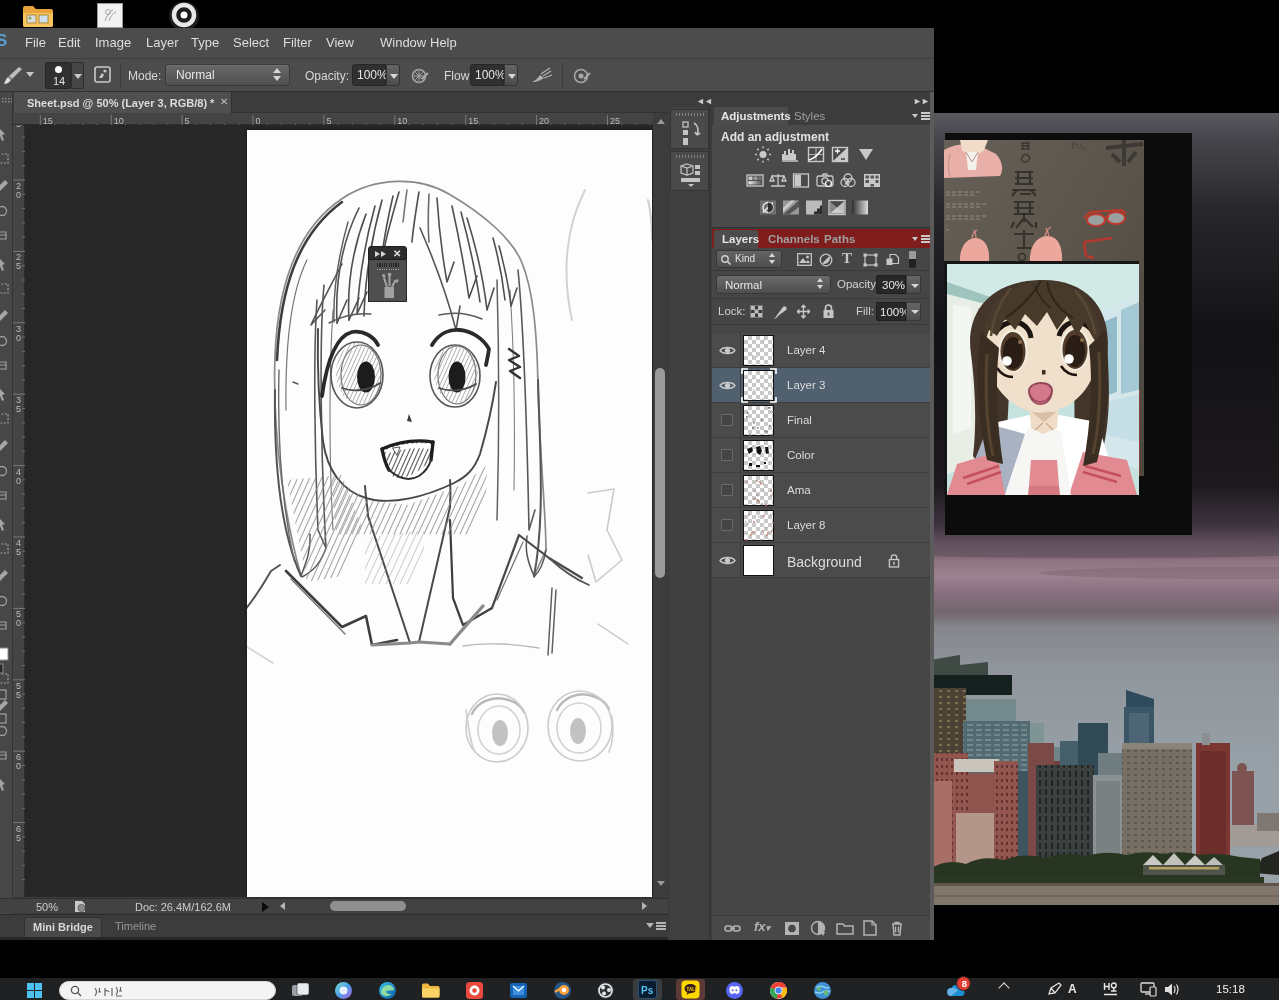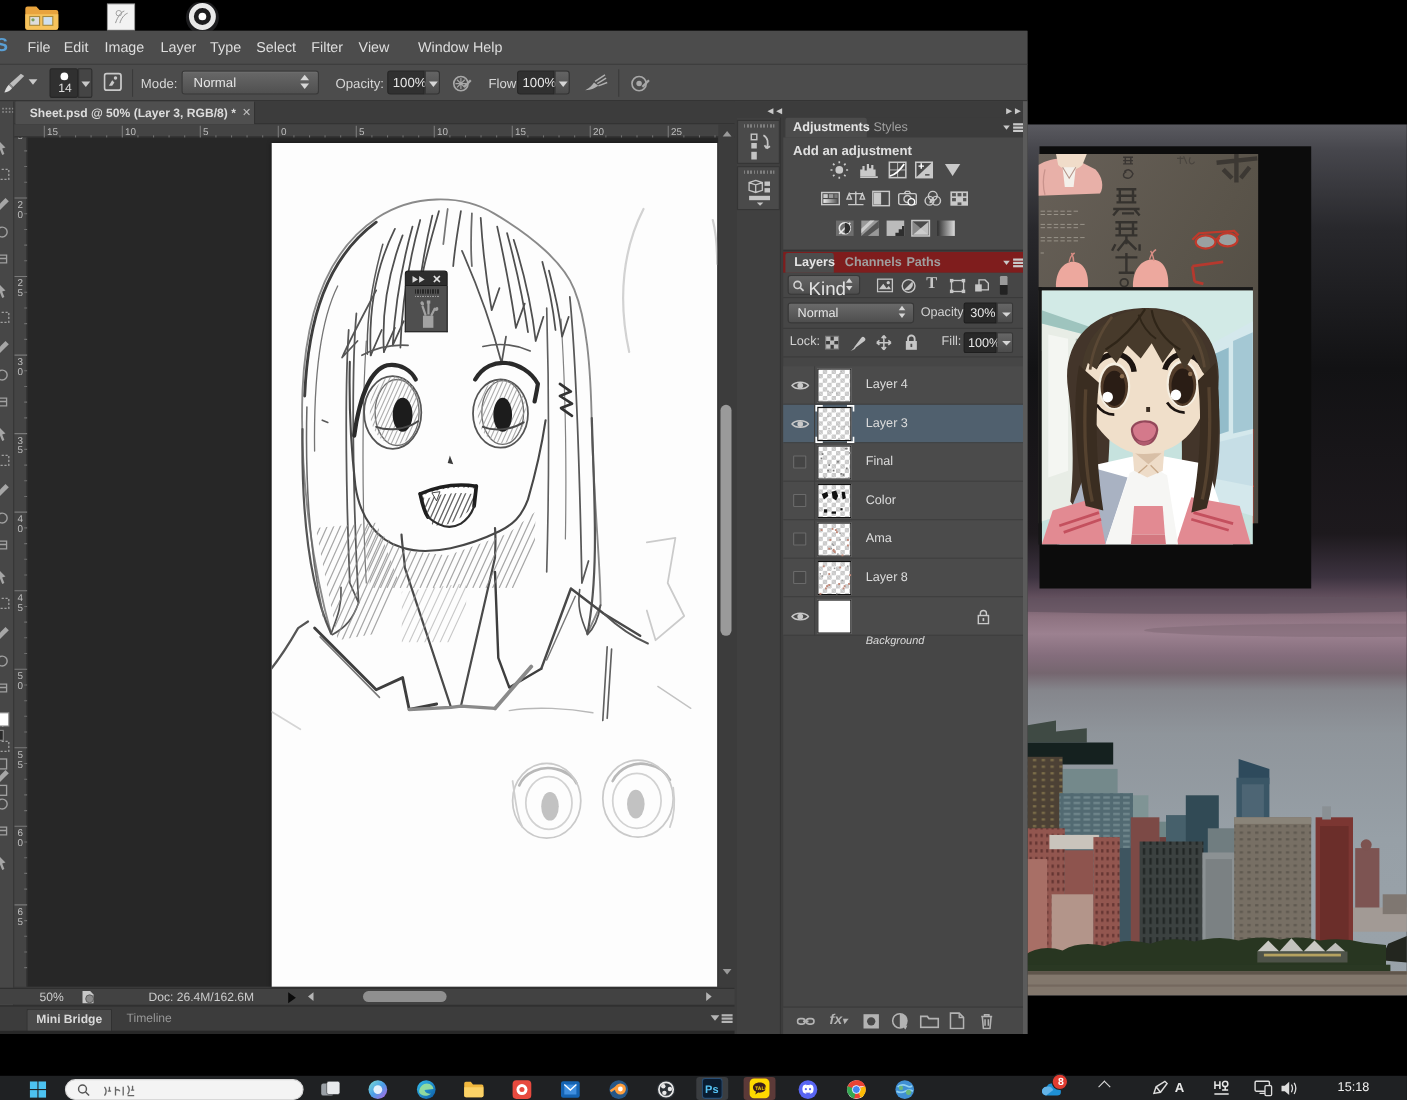--- a/index.html
+++ b/index.html
@@ -1007,21 +1007,21 @@
         <div class="abs" style="left:209px;top:6px;width:11px;height:1.5px;background:#c9c9c9;box-shadow:0 3px 0 #c9c9c9,0 6px 0 #c9c9c9;"></div>
       </div>
       <div class="abs" id="layersbody" style="left:44px;top:156px;width:218px;height:692px;background:#464646;">
 
         <div class="abs" style="left:0;top:0;width:218px;height:23px;border-bottom:1px solid #3a3a3a;">
           <div class="abs" style="left:4px;top:2px;width:66px;height:18px;background:linear-gradient(#646464,#4e4e4e);border:1px solid #383838;border-radius:3px;">
             <svg class="abs" style="left:3px;top:3px" width="12" height="12" viewBox="0 0 12 12">
                 <circle cx="5" cy="5" r="3.2" fill="none" stroke="#d0d0d0" stroke-width="1.4"></circle>
                 <path d="M7.5,7.5 L10.5,10.5" stroke="#d0d0d0" stroke-width="1.6"></path>
               </svg>
-            <div class="abs" style="left:18px;top:2px;color:#e2e2e2;font-size:17px;">Kind</div>
+            <div class="abs" style="left:18px;top:2px;color:#e2e2e2;font-size:10px;">Kind</div>
             <div class="abs" style="right:6px;top:2px;width:0;height:0;border-left:3.5px solid transparent;border-right:3.5px solid transparent;border-bottom:4px solid #d6d6d6;"></div>
             <div class="abs" style="right:6px;top:9px;width:0;height:0;border-left:3.5px solid transparent;border-right:3.5px solid transparent;border-top:4px solid #d6d6d6;"></div>
           </div>
           <svg class="abs" style="left:85px;top:5px" width="15" height="13" viewBox="0 0 15 13">
               <rect x="0.7" y="0.7" width="13.6" height="11.6" fill="none" stroke="#c6c6c6" stroke-width="1.3"></rect>
               <circle cx="10.5" cy="4" r="1.5" fill="#c6c6c6"></circle>
               <path d="M2,10 l4,-5 l3,4 l2,-2 l2,3 z" fill="#c6c6c6"></path>
             </svg>
           <svg class="abs" style="left:107px;top:5px" width="14" height="14" viewBox="0 0 14 14">
               <circle cx="7" cy="7" r="5.8" fill="none" stroke="#c6c6c6" stroke-width="1.3"></circle>
@@ -1223,21 +1223,21 @@
               </div>
               <div class="abs" style="left:75px;top:11px;color:#dcdcdc;font-size:11.5px;">Layer 8</div>
             </div>
             <div class="abs" style="left:0;top:210px;width:218px;height:35px;background:#4b4b4b;border-bottom:1px solid #3e3e3e;">
               <svg class="abs" style="left:7px;top:12px" width="17" height="11" viewBox="0 0 17 11">
                 <path d="M1,5.5 C4,1.5 13,1.5 16,5.5 C13,9.5 4,9.5 1,5.5 Z" fill="none" stroke="#c9c9c9" stroke-width="1.3"></path>
                 <circle cx="8.5" cy="5.5" r="2.6" fill="#c9c9c9"></circle>
               </svg>
               <div class="abs" style="left:28px;top:0;width:1px;height:35px;background:#3e3e3e;"></div>
               <div class="abs" style="left:31px;top:2px;width:31px;height:31px;background:#fff;border:1px solid #111;"></div>
-              <div class="abs" style="left:75px;top:11px;color:#dcdcdc;font-size:10px;font-style:italic;margin-top:23px;">Background</div>
+              <div class="abs" style="left:75px;top:11px;color:#dcdcdc;font-size:14px;">Background</div>
               <svg class="abs" style="left:176px;top:10px" width="12" height="15" viewBox="0 0 13 16">
                 <rect x="1.5" y="7" width="10" height="8" fill="none" stroke="#c9c9c9" stroke-width="1.4"></rect>
                 <path d="M3.5,7 V5 a3 3 0 0 1 6,0 V7" fill="none" stroke="#c9c9c9" stroke-width="1.4"></path>
                 <rect x="5.7" y="9.5" width="1.6" height="3" fill="#c9c9c9"></rect>
               </svg>
             </div>
           </div>
 
         <div class="abs" style="left:0;top:667px;width:218px;height:25px;border-top:1px solid #393939;background:#484848;" id="layerbottom">
             <svg class="abs" style="left:12px;top:6px" width="17" height="13" viewBox="0 0 17 13">

